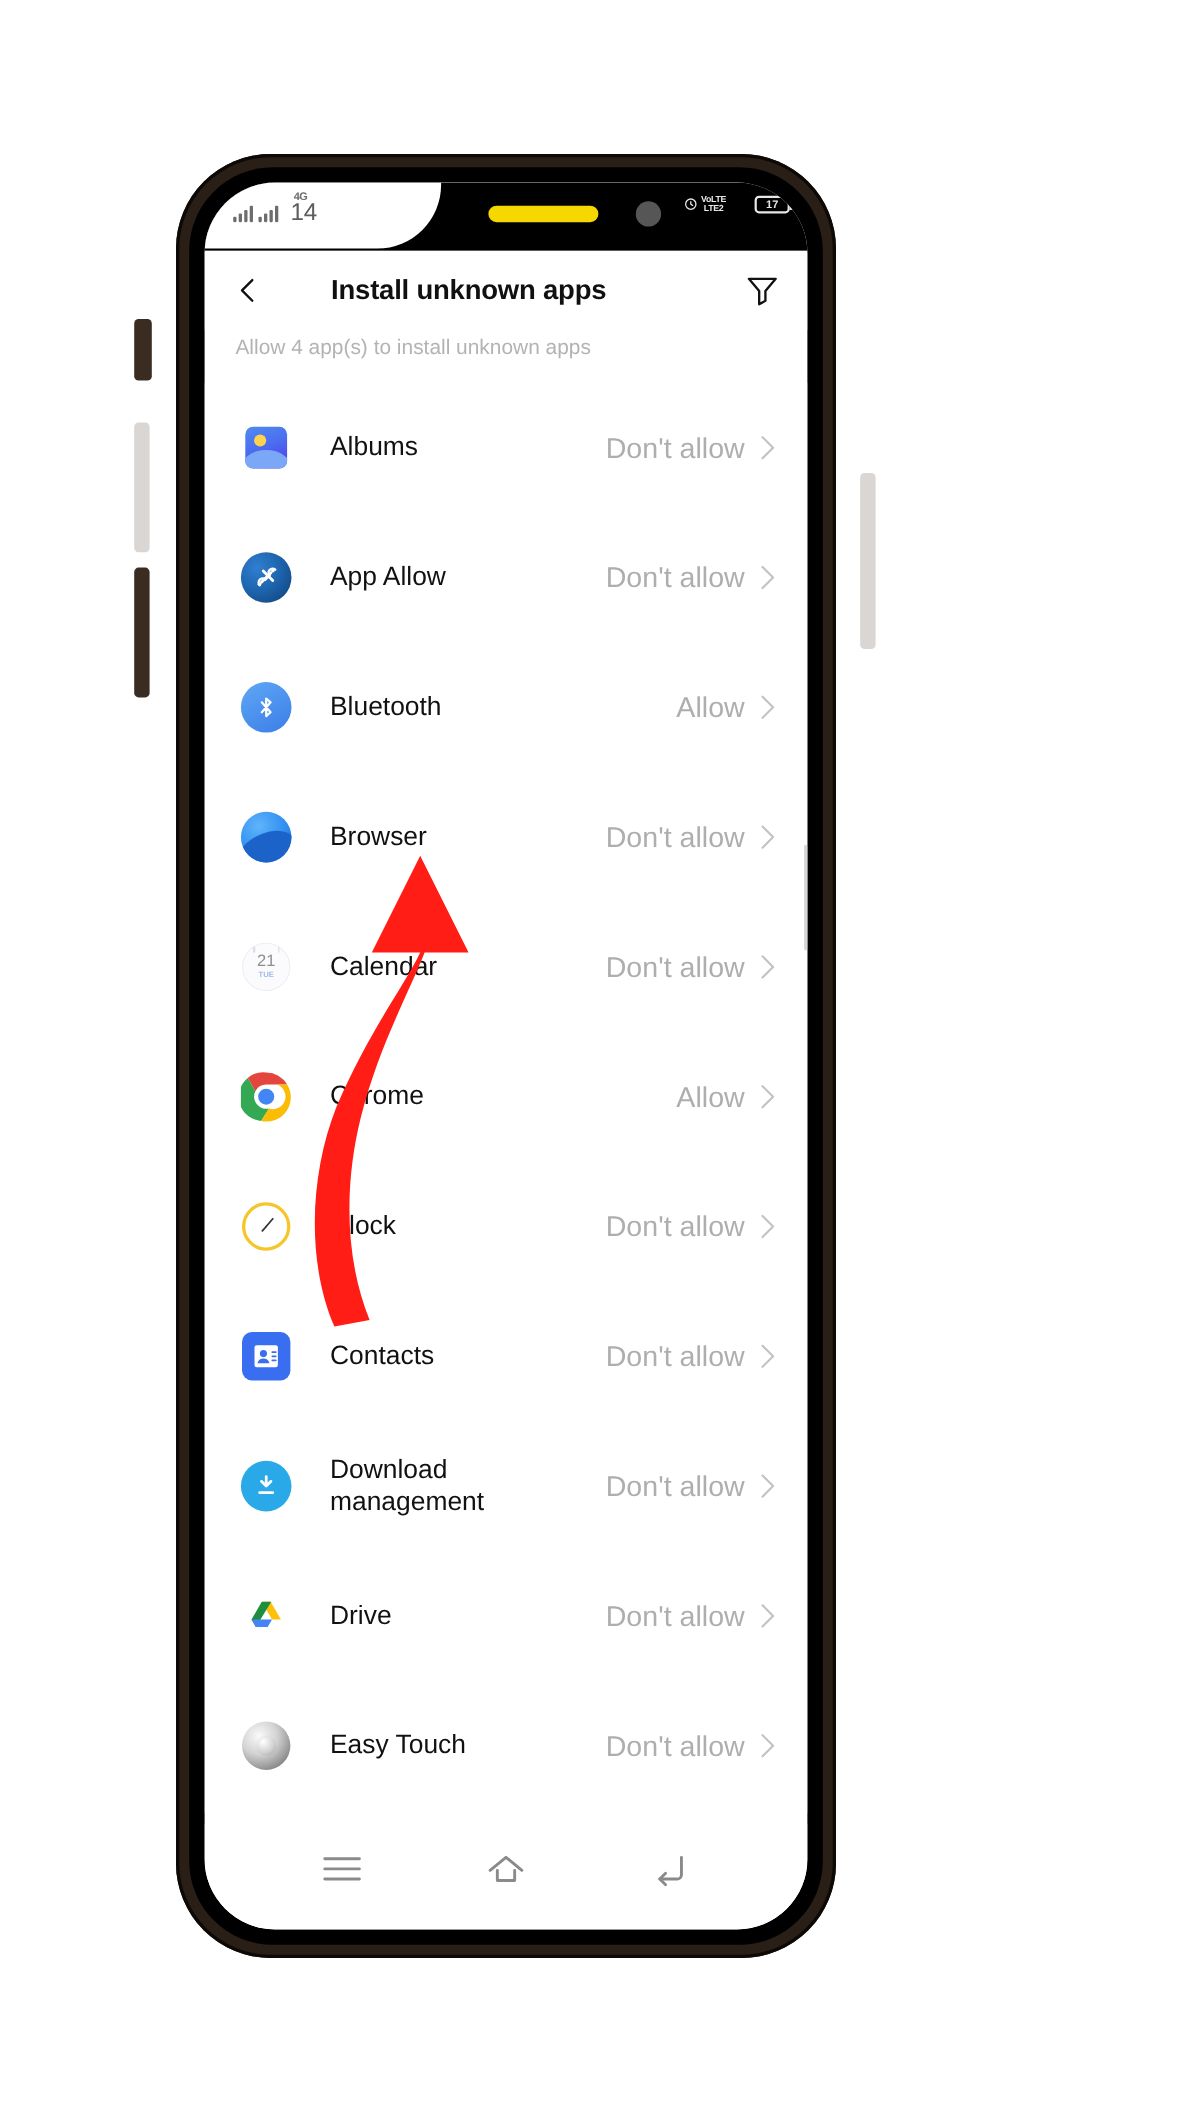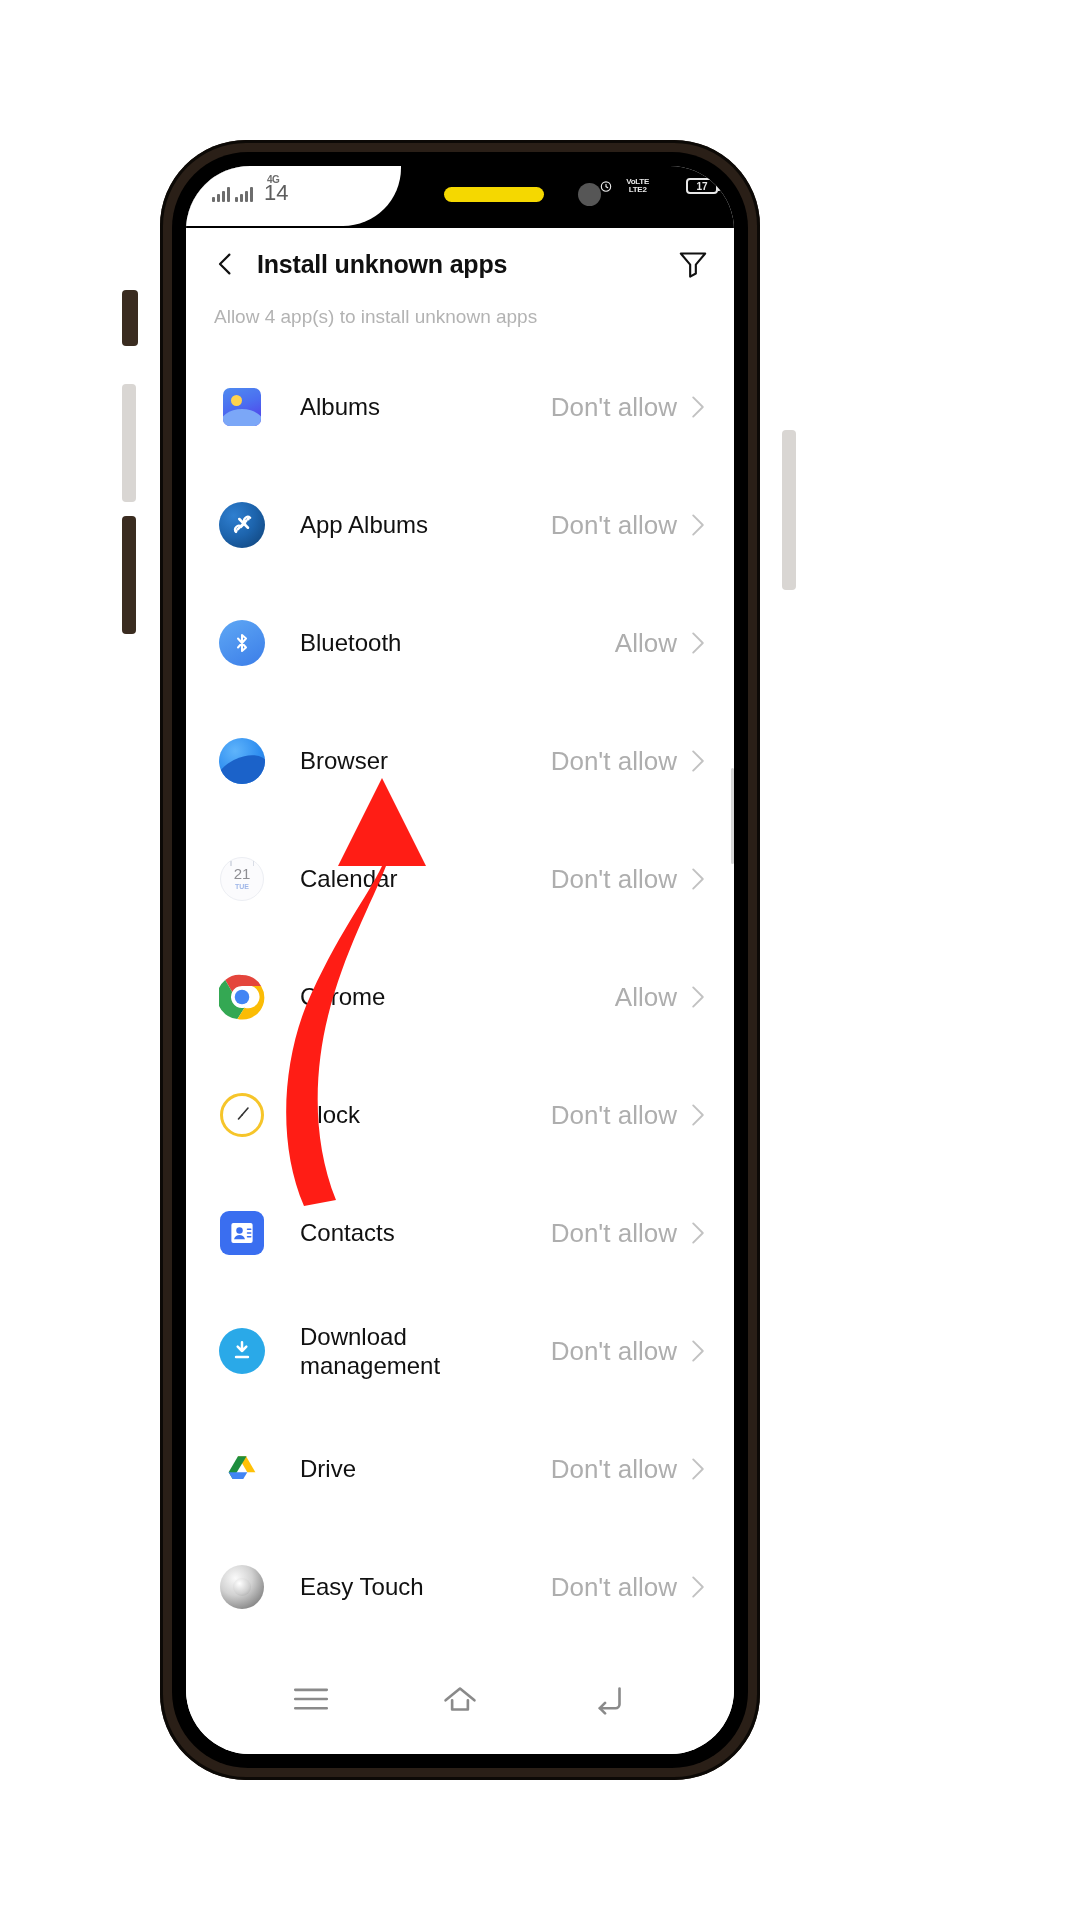--- a/index.html
+++ b/index.html
@@ -89,39 +89,39 @@
   .net-label {
     position:absolute; left:1px; top:-12px;
     font-size: 10px; font-weight: 700; color:#6d6d6d; letter-spacing:-.5px;margin-left:31px;
   }
   .status-time {
     font-size: 22px; color:#5e5e5e; font-weight:400; line-height:1;
     margin-left:6px; margin-bottom:-2px;
   }
   .status-right {
     position: absolute; right: 16px; top: 12px;
-    display:flex; align-items:center; gap:13px;
+    display:flex; gap:2px;
     color:#e9e9e9;
   }
   .sr-ico { font-size:11px; line-height:1; color:#e8e8e8; }
   .volte { font-size:8px; line-height:8px; text-align:center; font-weight:700; letter-spacing:-.3px; }
   .batt {
     width:32px; height:16px; border:2px solid #e8e8e8; border-radius:4px;
     position:relative; display:flex; align-items:center; justify-content:center;
     font-size:10px; color:#e8e8e8; font-weight:600;margin-left:24px;
   }
   .batt:after {
     content:""; position:absolute; right:-5px; top:4px;
     width:3px; height:7px; background:#e8e8e8; border-radius:0 2px 2px 0;
   }
 
   
   .app-header {
     position:absolute; left:0; top:62px; width:548px; height:72px;
-    background:#fff; display:flex; align-items:center; padding:16px 24px;
+    background:#fff; display:flex; align-items:center; padding:16px 24px;gap:44px;
   }
   .back-chevron { width:30px; height:30px; flex:0 0 auto; cursor:pointer; }
   .hdr-title {
     font-size:25px; font-weight:700; color:#101010; margin-left:17px;
     letter-spacing:-.2px; white-space:nowrap;
   }
   .filter-btn { margin-left:auto; width:34px; height:34px; }
 
   
   .subtitle {
@@ -312,21 +312,21 @@
         <div class="row-icon">
           <div class="ic-round ic-appcloner">
             <svg width="26" height="26" viewBox="0 0 24 24">
               <path d="M8 16l8-8M9.5 6.5l8 8" stroke="#fff" stroke-width="2.4" stroke-linecap="round"></path>
               <path d="M6.5 18.5a3.4 3.4 0 014.8-4.8l3.5-3.5a3.4 3.4 0 014.8-4.8" stroke="#fff" stroke-width="2" fill="none" stroke-linecap="round"></path>
               <circle cx="17.6" cy="6.4" r="1.5" fill="#fff"></circle>
               <circle cx="6.4" cy="17.6" r="1.5" fill="#fff"></circle>
             </svg>
           </div>
         </div>
-        <div class="row-name">App Albums</div>
+        <div class="row-name">App Allow</div>
         <div class="row-right">
           <span class="row-state">Don't allow</span>
           <svg class="chev" viewBox="0 0 12 20">
             <path d="M2 2l8 8-8 8" fill="none" stroke="#c2c2c2" stroke-width="1.6" stroke-linecap="round" stroke-linejoin="round"></path>
           </svg>
         </div>
       </div>
 
       <div class="row">
         <div class="row-icon">

